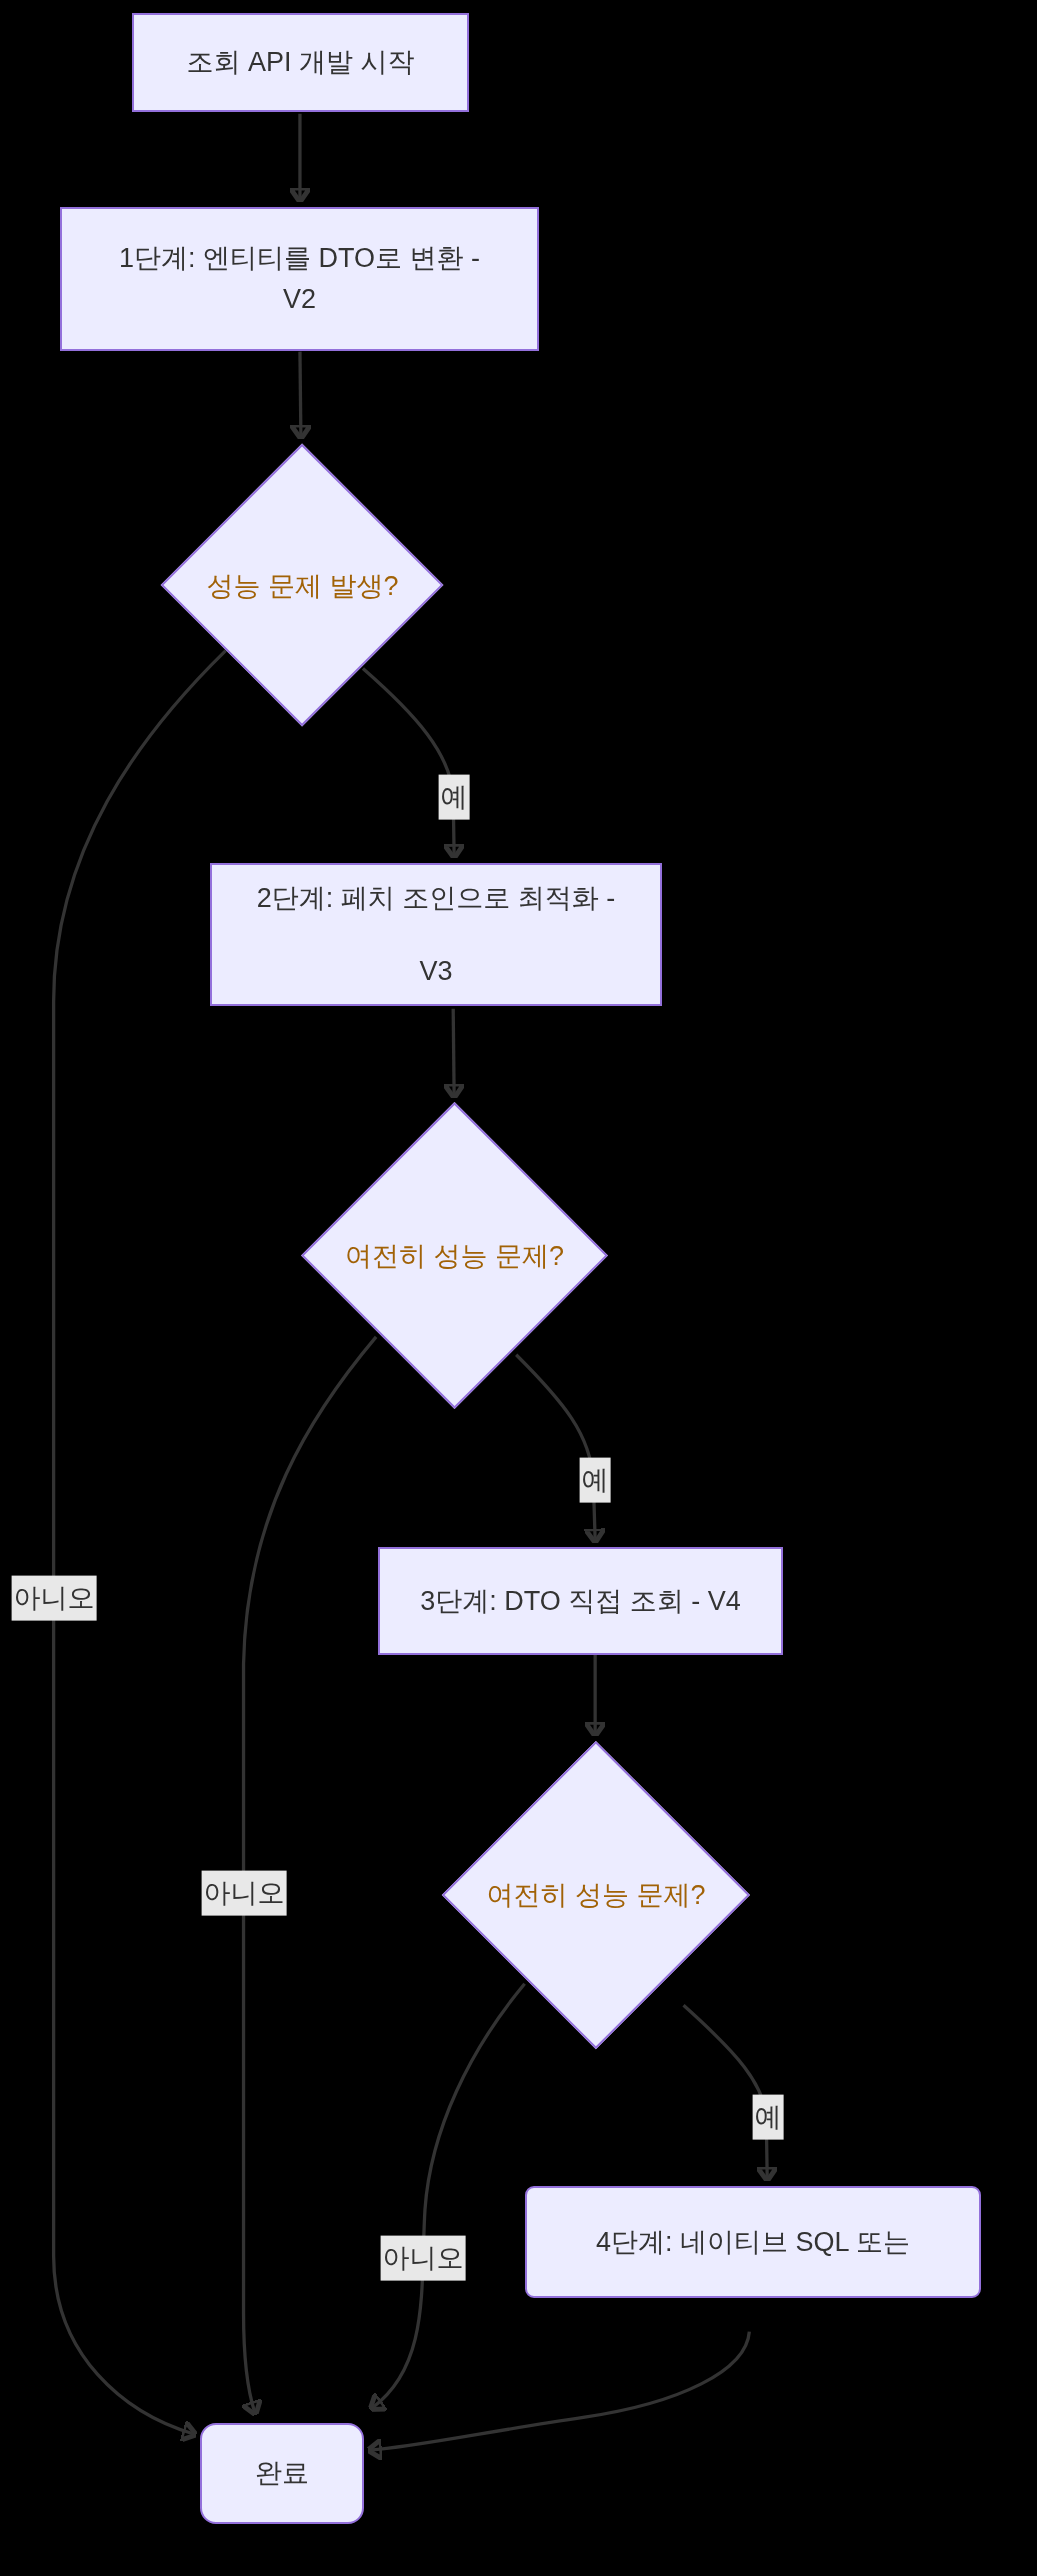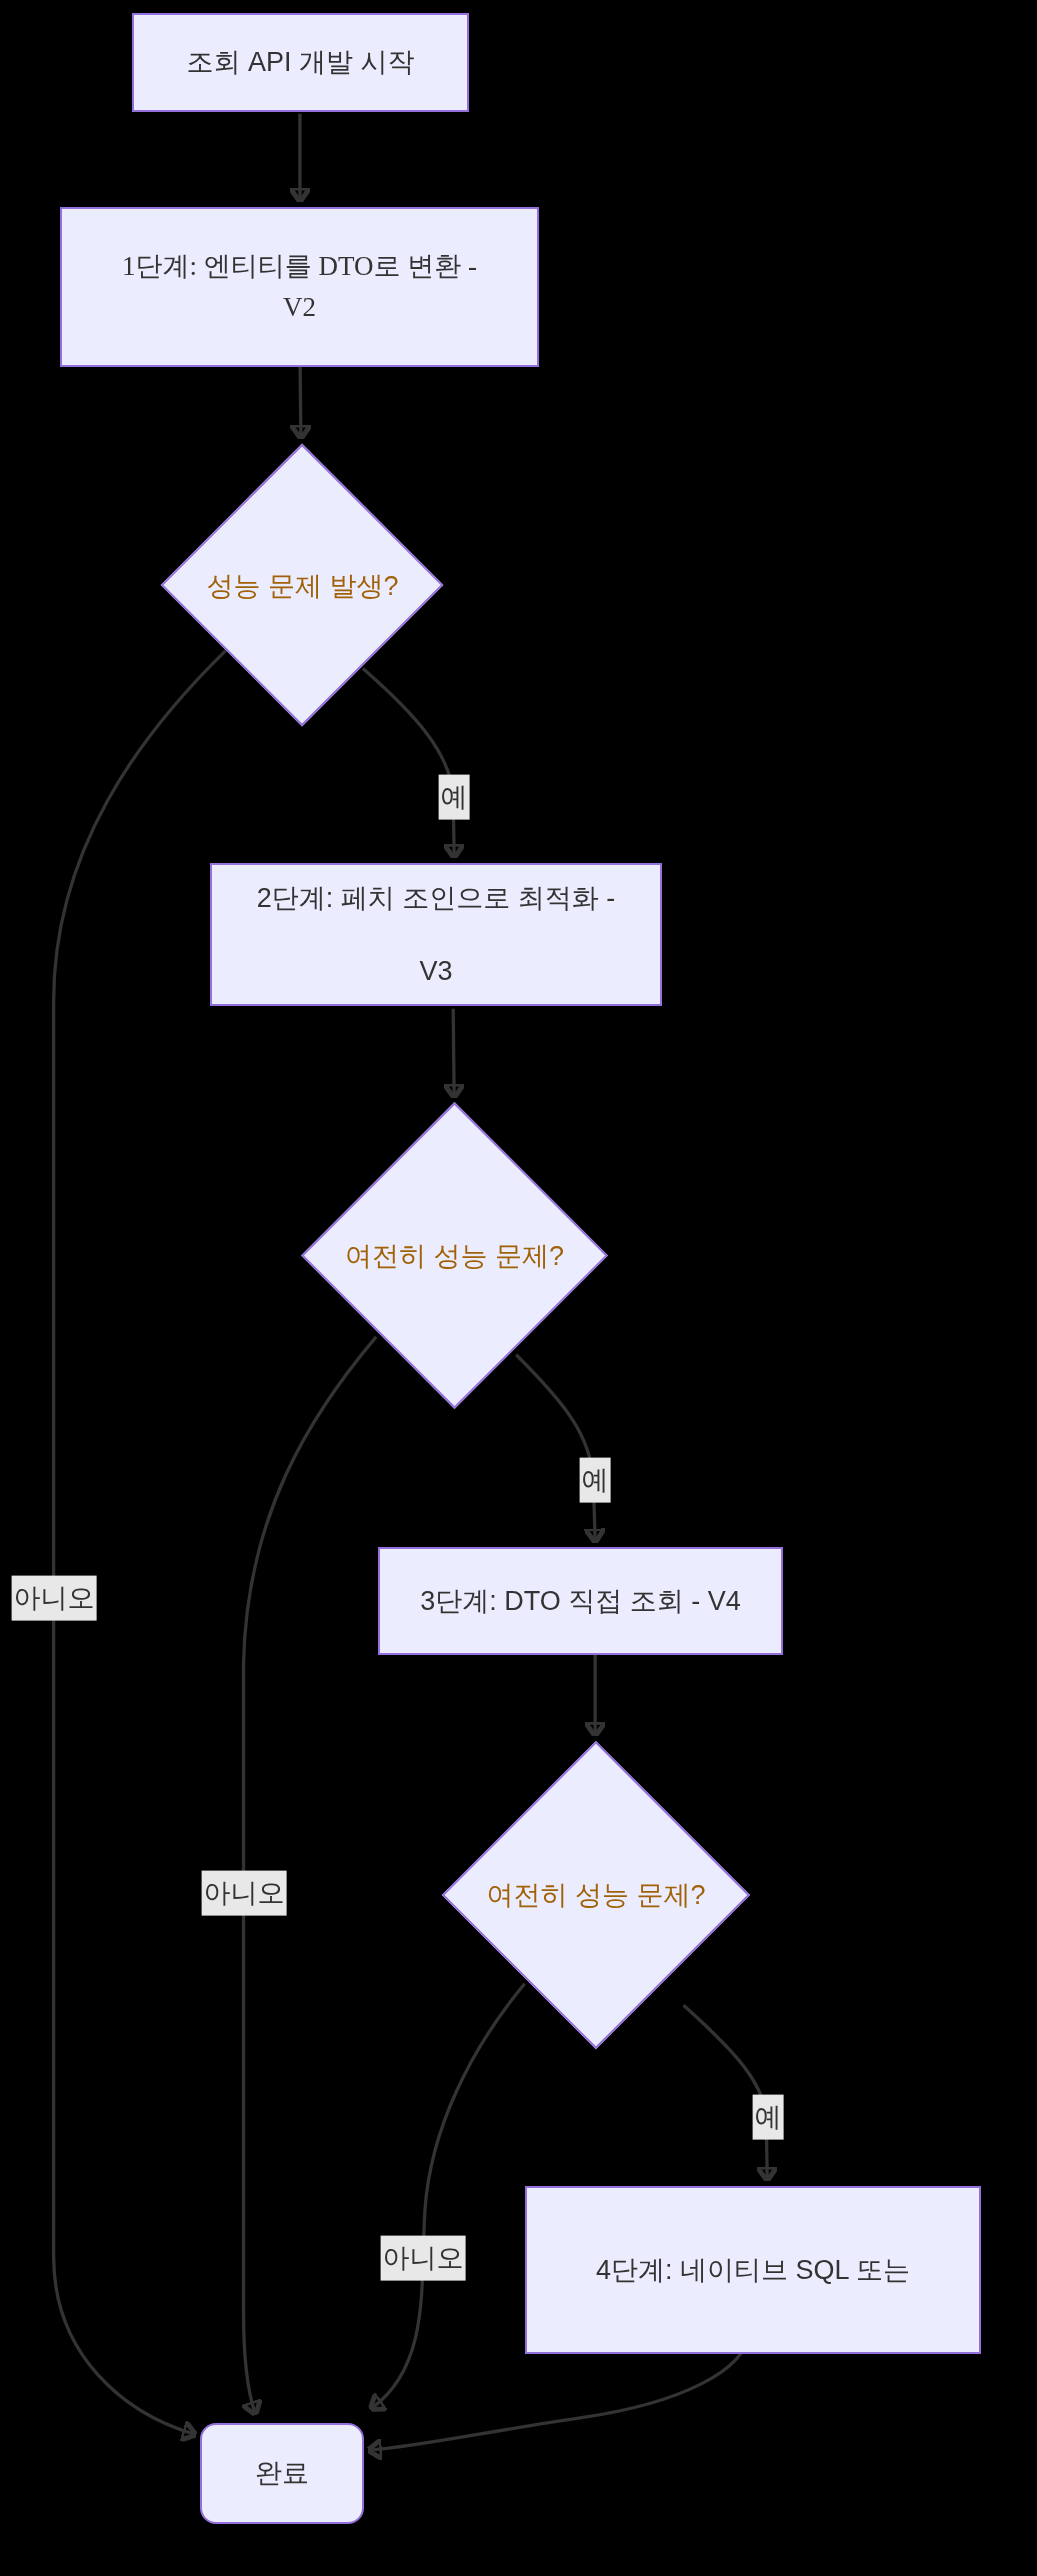--- a/index.html
+++ b/index.html
@@ -100,21 +100,21 @@
     <path d="M633,1753 L633,1844" marker-end="url(#arrow)"></path>
     <path d="M727,2133 C785,2185 812,2216 815,2252 L816,2317" marker-end="url(#arrow)"></path>
     <path d="M558,2110 C500,2180 458,2265 452,2350 C447,2430 458,2515 396,2561" marker-end="url(#arrow)"></path>
     <path d="M797,2480 C794,2522 722,2556 622,2571 C520,2586 440,2603 394,2606" marker-end="url(#arrow)"></path>
   </svg>
 
   <div class="node" style="left:132px; top:13px; width:337px; height:99px;">
     <span class="line">조회 API 개발 시작</span>
   </div>
 
-  <div class="node" style="left:60px; top:207px; width:479px; height:160px;font-family:Liberation Serif, serif;">
+  <div class="node" style="left:60px; top:207px; width:479px; height:144px;">
     <span class="line">1단계: 엔티티를 DTO로 변환 -</span>
     <span class="line">V2</span>
   </div>
 
   <div class="diamond" style="left:161px; top:444px; width:283px; height:283px;">
     <div class="diamond-shape"></div>
     <div class="diamond-label">성능 문제 발생?</div>
   </div>
 
   <div class="node" style="left:210px; top:863px; width:452px; height:143px;gap:32px;">
@@ -129,21 +129,21 @@
 
   <div class="node" style="left:378px; top:1547px; width:405px; height:108px;">
     <span class="line">3단계: DTO 직접 조회 - V4</span>
   </div>
 
   <div class="diamond" style="left:442px; top:1741px; width:308px; height:308px;">
     <div class="diamond-shape"></div>
     <div class="diamond-label">여전히 성능 문제?</div>
   </div>
 
-  <div class="node" style="left:525px; top:2186px; width:456px; height:168px;">
+  <div class="node" style="left:525px; top:2186px; width:456px; height:112px;border-radius:9px;">
     <span class="line">4단계: 네이티브 SQL 또는</span>
   </div>
 
   <div class="node" style="left:200px; top:2423px; width:164px; height:101px;border-radius:16px;">
     <span class="line">완료</span>
   </div>
 
   <div class="edge-label" style="left:454px; top:797px;">예</div>
   <div class="edge-label" style="left:54px; top:1598px;">아니오</div>
   <div class="edge-label" style="left:595px; top:1480px;">예</div>

